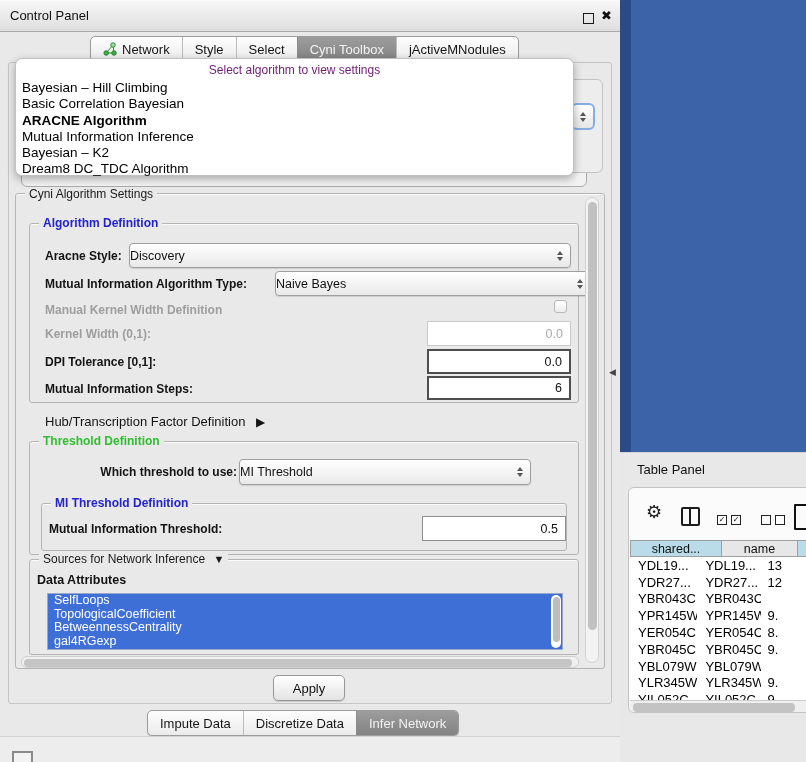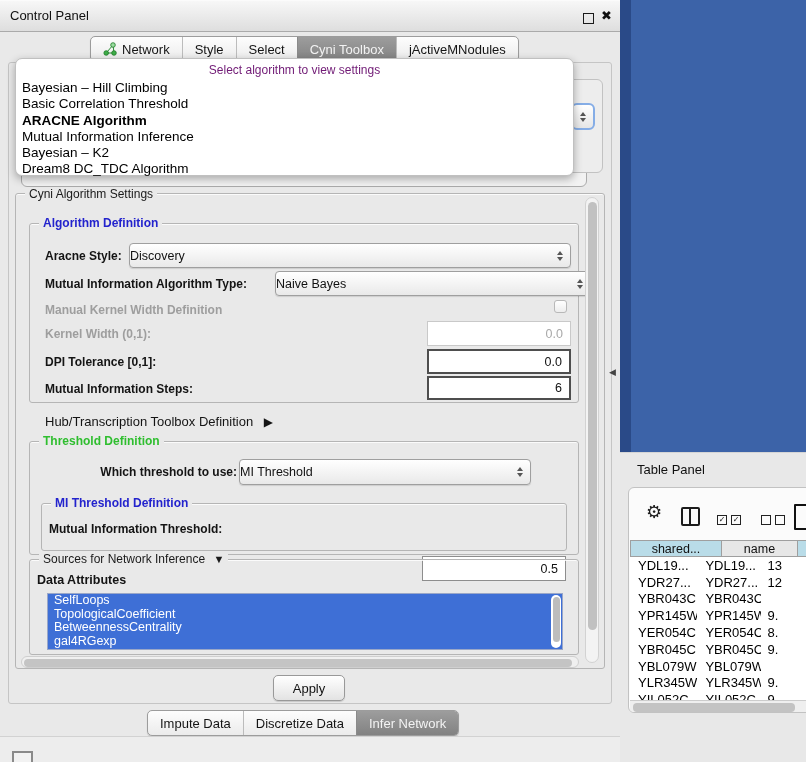--- a/index.html
+++ b/index.html
@@ -153,21 +153,21 @@
       <div id="frag-box"></div>
       <div id="frag-stepper">
         <span class="tri-up"></span>
         <span class="tri-dn"></span>
       </div>
 
       <div id="algo-popup">
         <div id="popup-placeholder">Select algorithm to view settings</div>
         <div id="popup-items">
             <div class="popup-item">Bayesian – Hill Climbing</div>
-            <div class="popup-item">Basic Correlation Threshold</div>
+            <div class="popup-item">Basic Correlation Bayesian</div>
             <div class="popup-item sel">ARACNE Algorithm</div>
             <div class="popup-item">Mutual Information Inference</div>
             <div class="popup-item">Bayesian – K2</div>
             <div class="popup-item">Dream8 DC_TDC Algorithm</div>
           </div>
       </div>
 
       <div class="group" style="left:6px;top:130px;width:588px;height:474px;"></div>
       <div class="gtitle" style="left:16px;top:124px;">Cyni Algorithm Settings</div>
 
@@ -204,40 +204,40 @@
       <div class="field dark" style="left:418px;top:286px;width:144px;height:25px;">
         <span>0.0</span>
       </div>
 
       <div class="lbl" style="left:36px;top:319px;">Mutual Information Steps:</div>
       <div class="field dark" style="left:418px;top:313px;width:144px;height:24px;">
         <span>6</span>
       </div>
 
       <div class="lbl plain" style="left:36px;top:351px;">
-        <span>Hub/Transcription Toolbox Definition</span>
+        <span>Hub/Transcription Factor Definition</span>
         <span style="font-size:12px;margin-left:7px;">▶</span>
       </div>
 
       <div class="group" style="left:20px;top:378px;width:548px;height:112px;"></div>
       <div class="gtitle t-green" style="left:30px;top:371px;">Threshold Definition</div>
 
       <div class="lbl" style="left:36px;top:402px;width:192px;text-align:right;">Which threshold to use:</div>
       <div class="combo" style="left:230px;top:396px;width:292px;height:26px;">
         <span>MI Threshold</span>
         <span class="stp">
             <i class="tri-up"></i>
             <i class="tri-dn"></i>
           </span>
       </div>
 
       <div class="group" style="left:32px;top:440px;width:524px;height:46px;"></div>
       <div class="gtitle t-blue" style="left:42px;top:433px;">MI Threshold Definition</div>
       <div class="lbl" style="left:40px;top:459px;">Mutual Information Threshold:</div>
-      <div class="field mid" style="left:413px;top:453px;width:144px;height:25px;margin-top:40px;">
+      <div class="field mid" style="left:413px;top:453px;width:144px;height:25px;">
         <span>0.5</span>
       </div>
 
       <div class="group" style="left:20px;top:496px;width:548px;height:94px;"></div>
       <div class="gtitle" style="left:30px;top:489px;">
         <span>Sources for Network Inference</span>
         <span style="font-size:11px;margin-left:5px;">▼</span>
       </div>
       <div class="lbl" style="left:28px;top:510px;font-size:12.5px;">Data Attributes</div>
 

